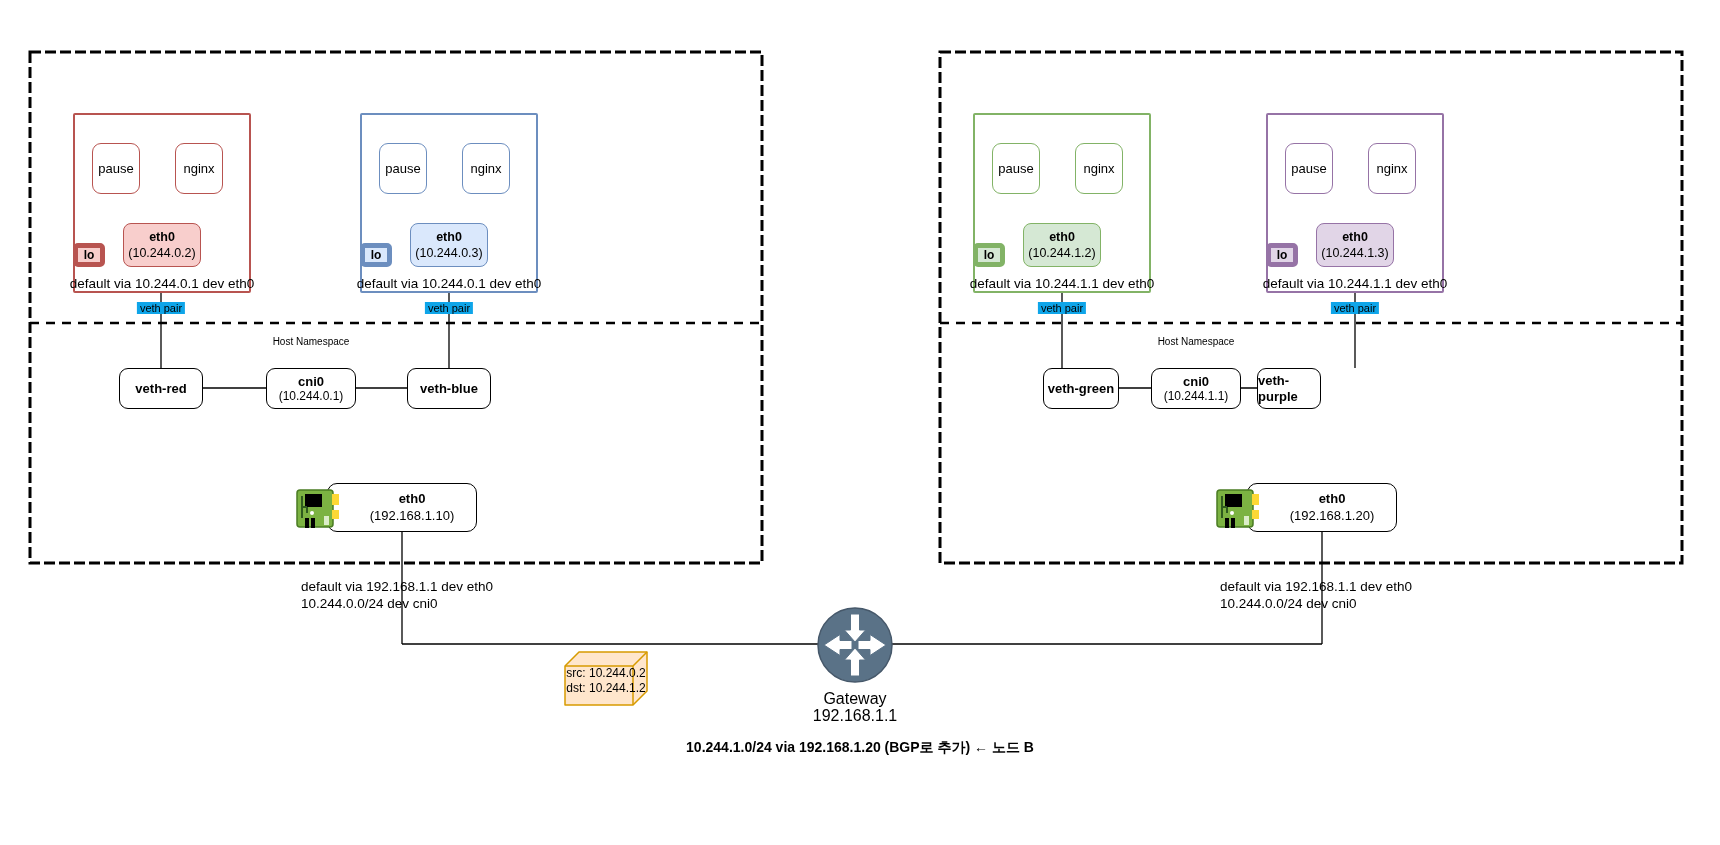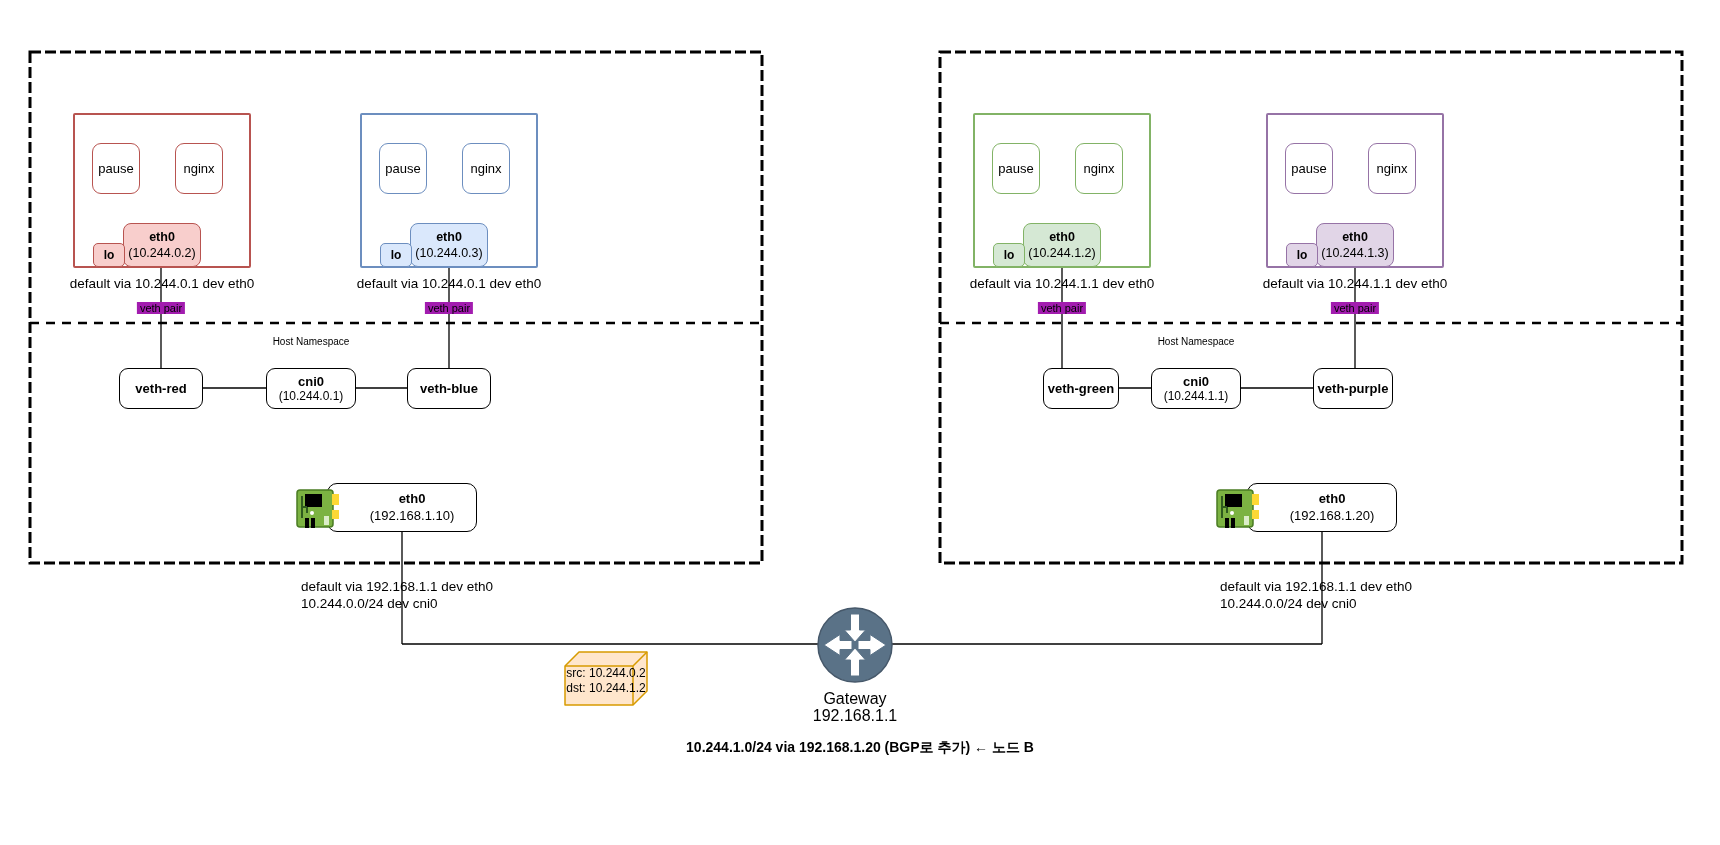--- a/index.html
+++ b/index.html
@@ -2,43 +2,43 @@
 <html><head>
 <meta charset="utf-8">
 <style>
   html,body{margin:0;padding:0;background:#fff;}
   *{box-sizing:border-box;}
   .canvas{position:relative;width:1720px;height:845px;background:#fff;
           font-family:"Liberation Sans",sans-serif;color:#000;overflow:hidden;}
   .layer{position:absolute;left:0;top:0;}
 
   
-  .pod{position:absolute;width:178px;height:155px;border:2px solid #000;background:#fff;border-radius:2px;}
+  .pod{position:absolute;width:178px;height:180px;border:2px solid #000;background:#fff;border-radius:2px;}
   .pod.red{border-color:#B85450}.pod.blue{border-color:#6C8EBF}
   .pod.green{border-color:#82B366}.pod.purple{border-color:#9673A6}
 
   .cbox{position:absolute;width:48px;height:51px;border:1px solid #000;border-radius:9px;
         background:#fff;display:flex;align-items:center;justify-content:center;font-size:13px;}
   .cbox.red{border-color:#B85450}.cbox.blue{border-color:#6C8EBF}
   .cbox.green{border-color:#82B366}.cbox.purple{border-color:#9673A6}
 
   .ethpill{position:absolute;left:48px;top:108px;width:78px;height:44px;border:1px solid #000;
            border-radius:8px;display:flex;flex-direction:column;align-items:center;justify-content:center;
            font-size:12.5px;line-height:1.3;}
-  .lotag{position:absolute;left:-2px;top:128px;width:32px;height:24px;border:1px solid #15803d;
+  .lotag{position:absolute;left:-2px;top:128px;width:32px;height:24px;border:5px solid #15803d;
          border-radius:5px;display:flex;align-items:center;justify-content:center;
-         font-weight:bold;font-size:12px;margin-left:20px;}
+         font-weight:bold;font-size:12px;}
   .fill-red{background:#F8CECC;border-color:#B85450}
   .fill-blue{background:#DAE8FC;border-color:#6C8EBF}
   .fill-green{background:#D5E8D4;border-color:#82B366}
   .fill-purple{background:#E1D5E7;border-color:#9673A6}
   .b{font-weight:bold;}
 
   .podroute{position:absolute;transform:translateX(-50%);font-size:13.5px;white-space:nowrap;}
-  .vethpair{position:absolute;transform:translateX(-50%);font-size:11px;background:#a21caf;padding:0 3px;white-space:nowrap;}
+  .vethpair{position:absolute;transform:translateX(-50%);font-size:11px;background:#0ea5e9;padding:0 3px;white-space:nowrap;}
   .hostns{position:absolute;transform:translateX(-50%);font-size:10px;color:#000000;white-space:nowrap;}
 
   .nbox{position:absolute;top:368px;height:41px;border:1.5px solid #000;border-radius:9px;background:#fff;
         display:flex;flex-direction:column;align-items:center;justify-content:center;
         font-size:13px;font-weight:bold;line-height:1.2;}
   .nbox .ip{font-weight:normal;font-size:12px;}
 
   .nicbox{position:absolute;top:483px;width:150px;height:49px;border:1.5px solid #000;border-radius:10px;
           background:#fff;display:flex;flex-direction:column;align-items:center;justify-content:center;
           font-size:13px;line-height:1.3;padding-left:20px;}
@@ -189,21 +189,21 @@
   <div class="podroute" style="left:1355px;top:276px">default via 10.244.1.1 dev eth0</div>
   <div class="vethpair" style="left:1355px;top:302px">veth pair</div>
 
   <div class="hostns" style="left:1196px;top:336px">Host Namespace</div>
 
   <div class="nbox" style="left:1043px;width:76px">veth-green</div>
   <div class="nbox" style="left:1151px;width:90px">
     <div>cni0</div>
     <div class="ip">(10.244.1.1)</div>
   </div>
-  <div class="nbox" style="left:1313px;width:80px">veth-purple</div>
+  <div class="nbox" style="left:1257px;width:64px">veth-purple</div>
 
   <div class="nicbox" style="left:1247px">
     <div class="b">eth0</div>
     <div>(192.168.1.20)</div>
   </div>
   <div class="nicicon" style="left:1216px">
     <svg width="46" height="46" viewBox="0 0 46 46">
       <rect x="1" y="5" width="36" height="37" rx="3" fill="#7CB342" stroke="#4a7c23" stroke-width="1.5"></rect>
       <rect x="36" y="9" width="7" height="11" fill="#FDD835"></rect>
       <rect x="36" y="25" width="7" height="9" fill="#FDD835"></rect>

